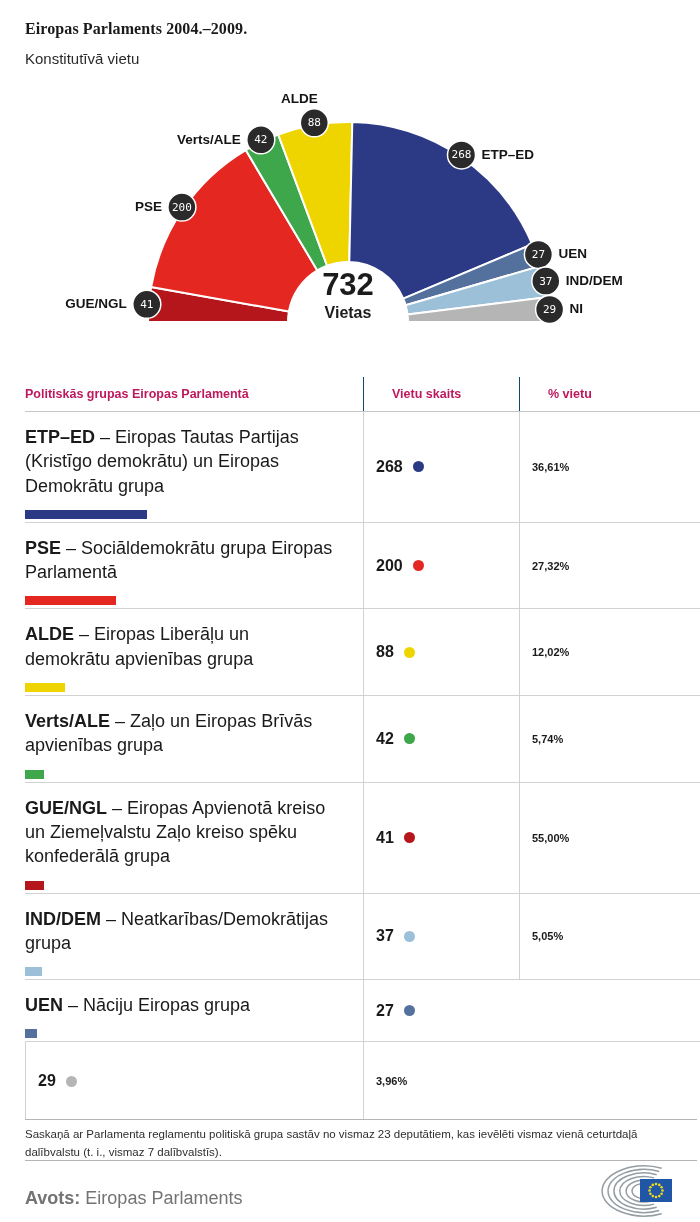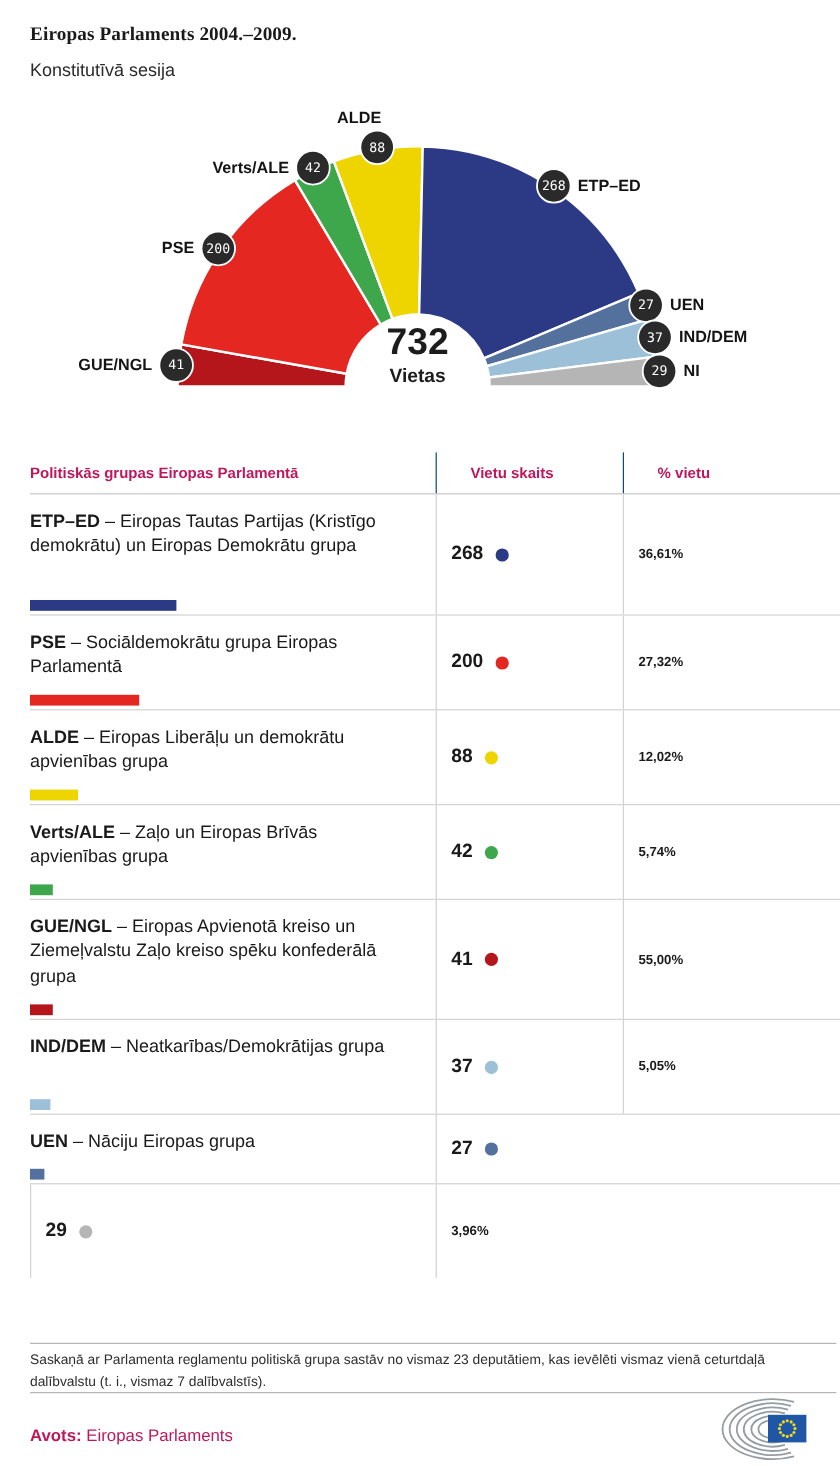--- a/index.html
+++ b/index.html
@@ -16,42 +16,42 @@
 
   
   .grptable{position:absolute;left:25px;top:377px;width:675px;}
   .thead,.trow{display:grid;grid-template-columns:338px 156px 1fr;}
   .thead{height:34px;border-bottom:1px solid #c7c7c7;}
   .th{font-size:12.5px;font-weight:700;display:flex;align-items:center;color:#be185d;}
   .th.c2,.th.c3{border-left:1px solid #0c4a6e;padding-left:28px;}
   .trow{border-bottom:1px solid #d2d2d2;}
   .trow.last{border-bottom:none;}
   .namecell{display:flex;flex-direction:column;justify-content:space-between;padding:13px 30px 3px 0;}
-  .nametext{font-size:15px;line-height:1.35;color:#1a1a1a;}
+  .nametext{font-size:18px;line-height:1.35;color:#1a1a1a;}
   .nametext .abbr{font-weight:700;}
   .colorbar{height:9px;margin-top:12px;}
   .cell{border-left:1px solid #d2d2d2;display:flex;align-items:center;padding-left:12px;}
   .seatsnum{font-size:16px;font-weight:700;}
   .dot{width:11px;height:11px;border-radius:50%;margin-left:10px;flex:0 0 auto;}
   .pct{font-size:11px;font-weight:700;}
 
   
   .hr1{position:absolute;left:25px;right:3px;top:1119px;border:none;border-top:1px solid #b5b5b5;margin:0;}
   .footnote{position:absolute;left:25px;top:1126px;width:660px;font-size:11.5px;line-height:1.55;color:#2e2e2e;}
   .hr2{position:absolute;left:25px;right:3px;top:1160px;border:none;border-top:1px solid #b5b5b5;margin:0;}
-  .source-line{position:absolute;left:25px;top:1188px;font-size:14px;color:#be185d;}
+  .source-line{position:absolute;left:25px;top:1188px;font-size:18px;color:#737373;}
   .source-line .src-label{font-weight:700;}
   .ep-logo{position:absolute;right:8px;top:1164px;display:flex;align-items:center;gap:9px;flex-direction:column;}
   .ep-logo-text{font-size:14.5px;font-weight:700;color:#5c6771;line-height:1.18;}
 </style>
 </head>
 <body>
 
 <div class="page-title">Eiropas Parlaments 2004.–2009.</div>
-<div class="page-subtitle">Konstitutīvā sesija</div>
+<div class="page-subtitle">Konstitutīvā vietu</div>
 
 <div class="chart-wrap">
   <svg id="hemicycle-svg" width="700" height="252" viewBox="0 0 700 252">
       <path d="M 148.00 232.00 A 200 200 0 0 1 151.09 196.99 L 288.93 221.50 A 60 60 0 0 0 288.00 232.00 Z" fill="#b5161b" stroke="#ffffff" stroke-width="2" stroke-linejoin="round"></path>
       <path d="M 151.09 196.99 A 200 200 0 0 1 245.78 60.10 L 317.33 180.43 A 60 60 0 0 0 288.93 221.50 Z" fill="#e52722" stroke="#ffffff" stroke-width="2" stroke-linejoin="round"></path>
       <path d="M 245.78 60.10 A 200 200 0 0 1 278.25 44.56 L 327.08 175.77 A 60 60 0 0 0 317.33 180.43 Z" fill="#3ea64b" stroke="#ffffff" stroke-width="2" stroke-linejoin="round"></path>
       <path d="M 278.25 44.56 A 200 200 0 0 1 352.29 32.05 L 349.29 172.01 A 60 60 0 0 0 327.08 175.77 Z" fill="#eed500" stroke="#ffffff" stroke-width="2" stroke-linejoin="round"></path>
       <path d="M 352.29 32.05 A 200 200 0 0 1 532.28 154.28 L 403.28 208.68 A 60 60 0 0 0 349.29 172.01 Z" fill="#2c3a86" stroke="#ffffff" stroke-width="2" stroke-linejoin="round"></path>
       <path d="M 532.28 154.28 A 200 200 0 0 1 540.03 176.10 L 405.61 215.23 A 60 60 0 0 0 403.28 208.68 Z" fill="#54719e" stroke="#ffffff" stroke-width="2" stroke-linejoin="round"></path>
       <path d="M 540.03 176.10 A 200 200 0 0 1 546.45 207.17 L 407.54 224.55 A 60 60 0 0 0 405.61 215.23 Z" fill="#9bc0d8" stroke="#ffffff" stroke-width="2" stroke-linejoin="round"></path>

